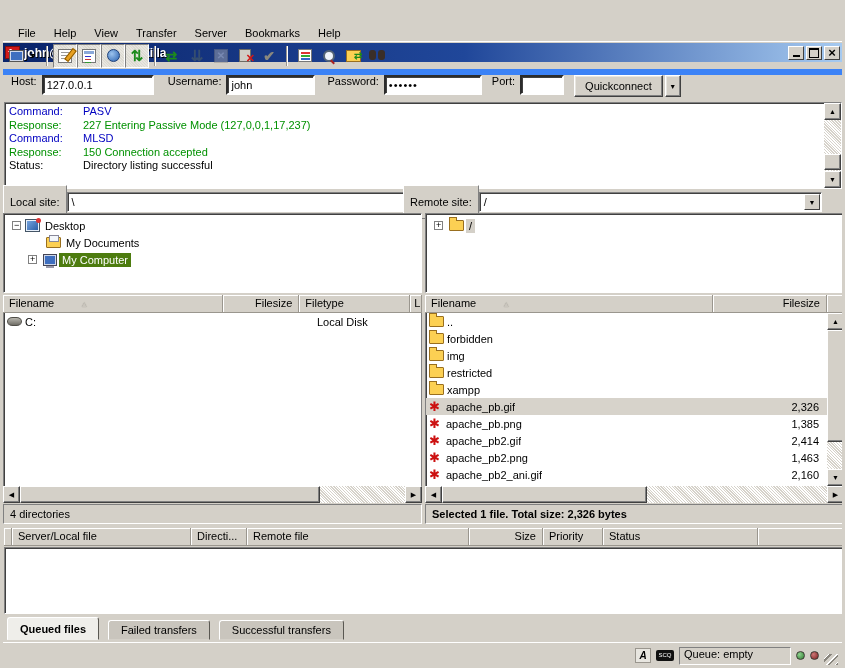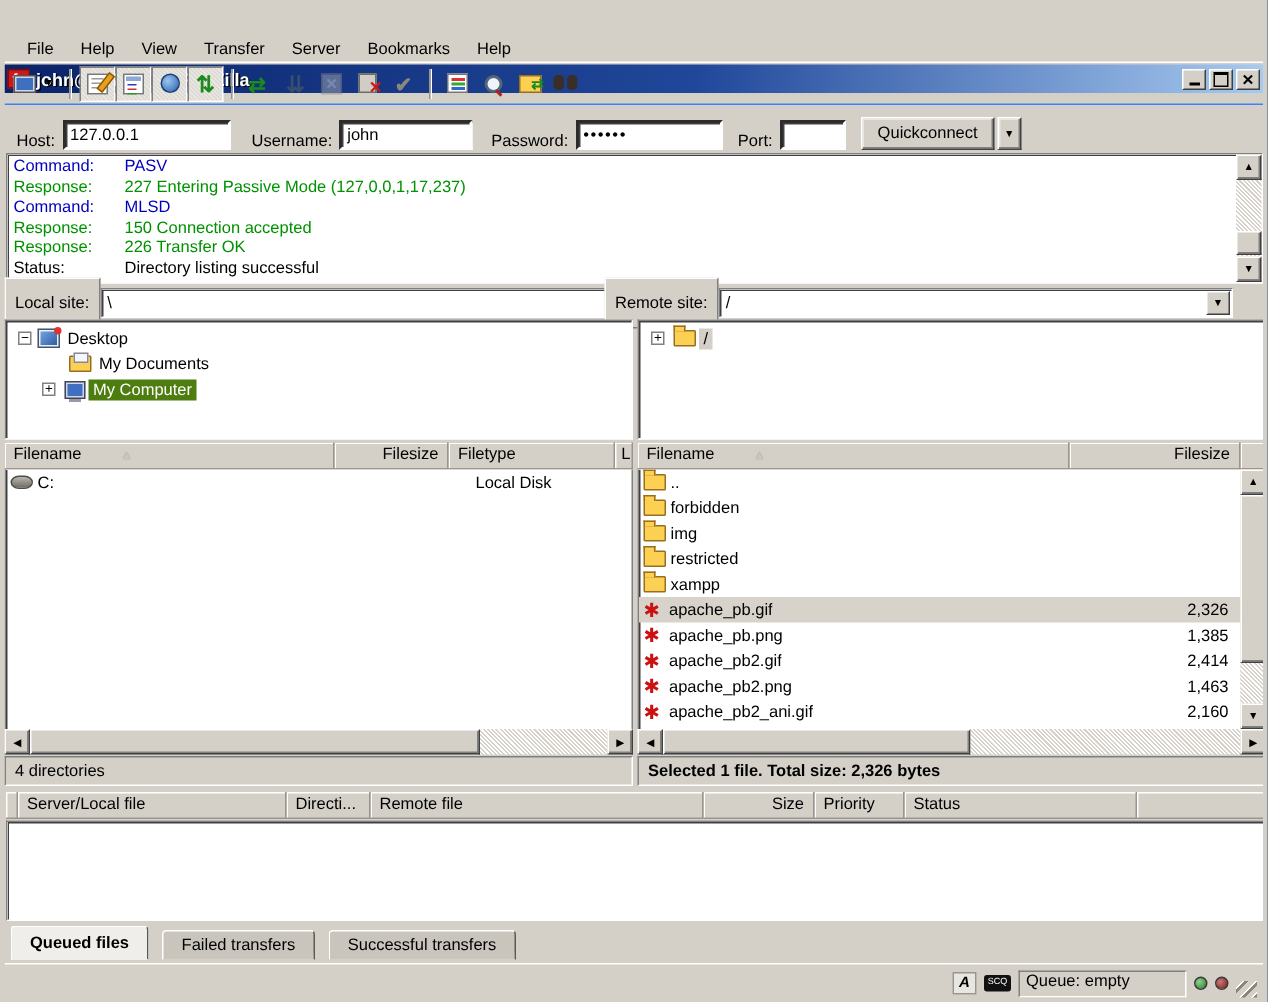--- a/index.html
+++ b/index.html
@@ -58,22 +58,22 @@
   .i-mag::after{content:"";position:absolute;right:1px;bottom:0;width:5px;height:2px;background:#a22;transform:rotate(45deg);}
   .i-sync{width:15px;height:12px;background:#fcd053;border:1px solid #996f1f;position:relative;}
   .i-sync::after{content:"⇄";position:absolute;right:-3px;top:-1px;color:#1c8a1c;font-size:10px;font-weight:bold;}
   .i-bino{width:16px;height:11px;position:relative;}
   .i-bino::before,.i-bino::after{content:"";position:absolute;top:0;width:7px;height:10px;background:#3a2e28;border-radius:3px;}
   .i-bino::before{left:0;} .i-bino::after{right:0;}
   
   .i-refresh{width:15px;height:14px;position:relative;}
   .i-refresh::before{content:"⇄";color:#1c8a1c;font-weight:bold;font-size:14px;line-height:14px;}
   
-  .quickbar{position:absolute;left:0;top:66px;width:839px;height:31px;display:flex;align-items:flex-end;
-    border-top:1px solid #3b82f6;padding-left:8px;}
+  .quickbar{position:absolute;left:0;top:66px;width:839px;height:31px;display:flex;align-items:flex-start;
+    border-top:6px solid #3b82f6;padding-left:8px;}
   .qlabel{margin-right:5px;}
   .field{height:20px;border:2px inset #fff;border-color:#808080 #fff #fff #808080;background:#fff;
     font-size:11px;padding:1px 3px;outline:none;box-shadow:inset 1px 1px 0 #404040;}
   .f-host{width:112px;margin-right:14px;}
   .f-user{width:89px;margin-right:12px;}
   .f-pass{width:98px;margin-right:10px;letter-spacing:1px;}
   .f-port{width:44px;margin-right:10px;}
   .btn{background:#d4d0c8;border:1px solid;border-color:#fff #404040 #404040 #fff;
     box-shadow:inset -1px -1px 0 #808080,inset 1px 1px 0 #e8e6e0;padding:2px 10px;height:22px;font-size:11px;}
   .qc-drop{width:16px;height:22px;padding:0;display:inline-flex;align-items:center;justify-content:center;margin-left:2px;}
@@ -252,21 +252,20 @@
     <button class="btn qc-drop">
         <span style="font-size:7px;">▼</span>
       </button>
   </div>
 
   <div class="logpanel">
     <div class="log-line c-cmd"><span class="llabel">Command:</span><span>PASV</span></div>
     <div class="log-line c-resp"><span class="llabel">Response:</span><span>227 Entering Passive Mode (127,0,0,1,17,237)</span></div>
     <div class="log-line c-cmd"><span class="llabel">Command:</span><span>MLSD</span></div>
     <div class="log-line c-resp"><span class="llabel">Response:</span><span>150 Connection accepted</span></div>
-    <div class="log-line c-resp"><span class="llabel">Response:</span><span>226 Transfer OK</span></div>
     <div class="log-line c-stat"><span class="llabel">Status:</span><span>Directory listing successful</span></div>
   </div>
   <div class="vsb" style="left:821px;top:100px;height:85px;">
     <div class="sb-btn" style="position:absolute;top:0;">▲</div>
     <div class="sb-track" style="position:absolute;top:17px;bottom:17px;width:17px;"></div>
     <div class="sb-thumb" style="position:absolute;bottom:18px;height:16px;width:17px;"></div>
     <div class="sb-btn" style="position:absolute;bottom:0;">▼</div>
   </div>
 
   <div class="siterow" style="left:0;width:419px;">

